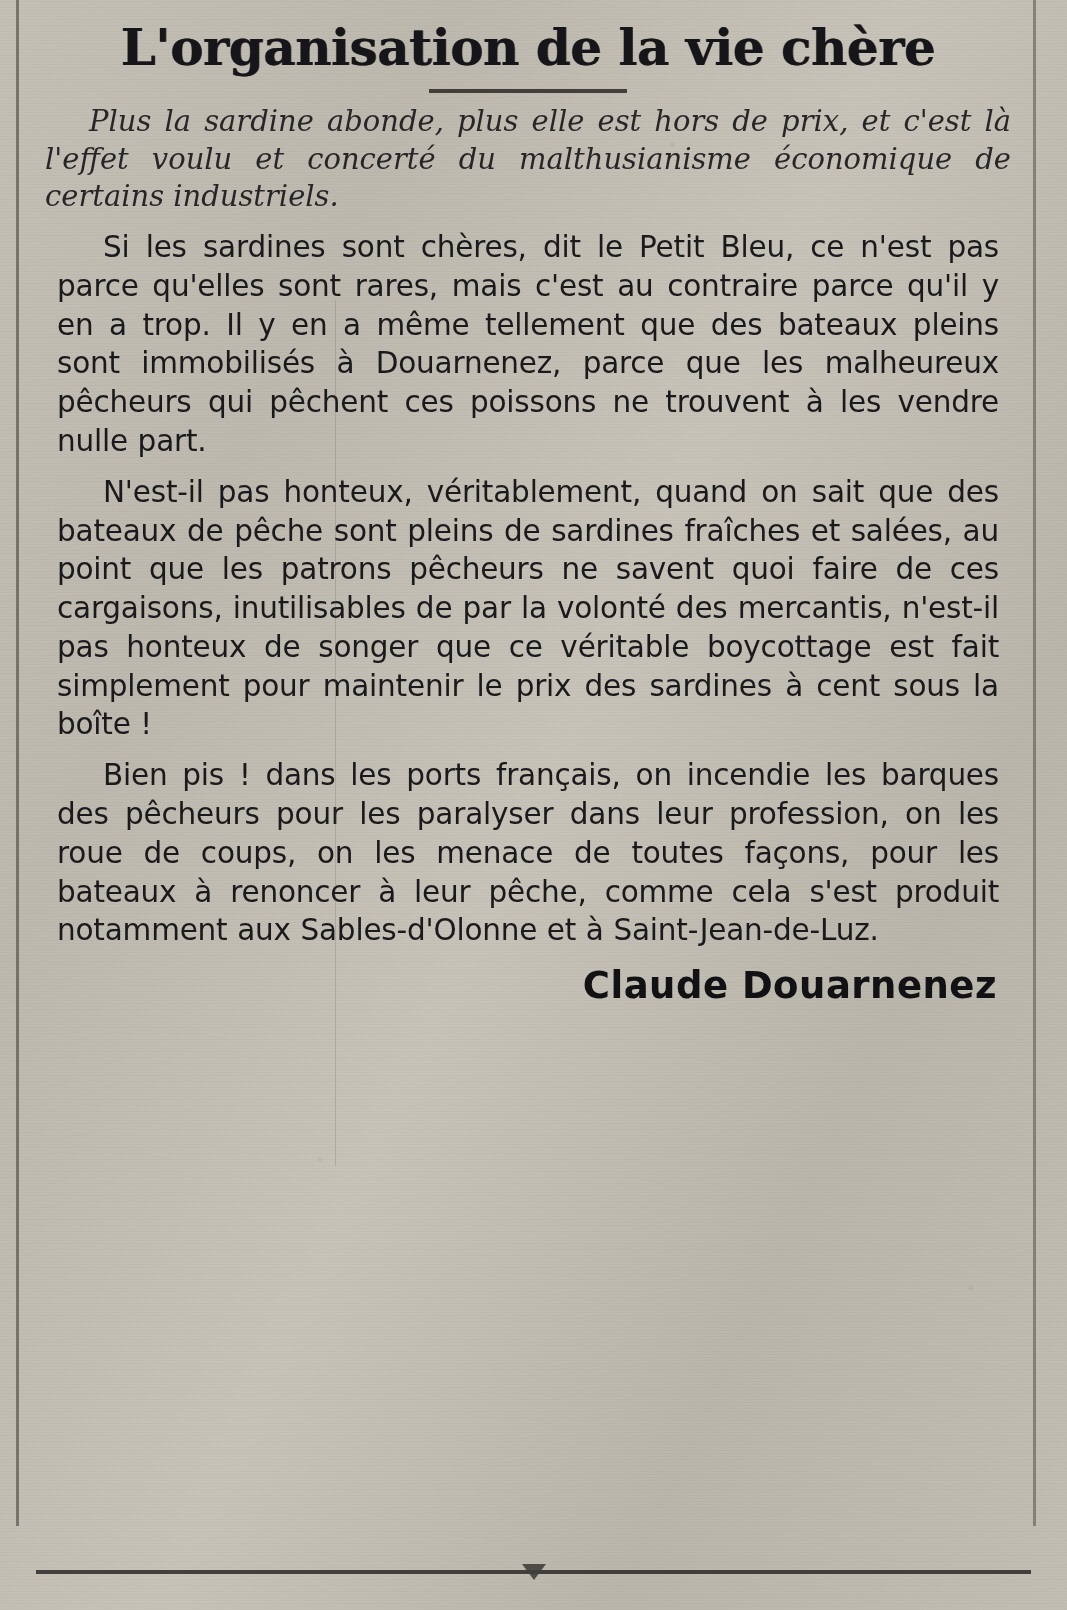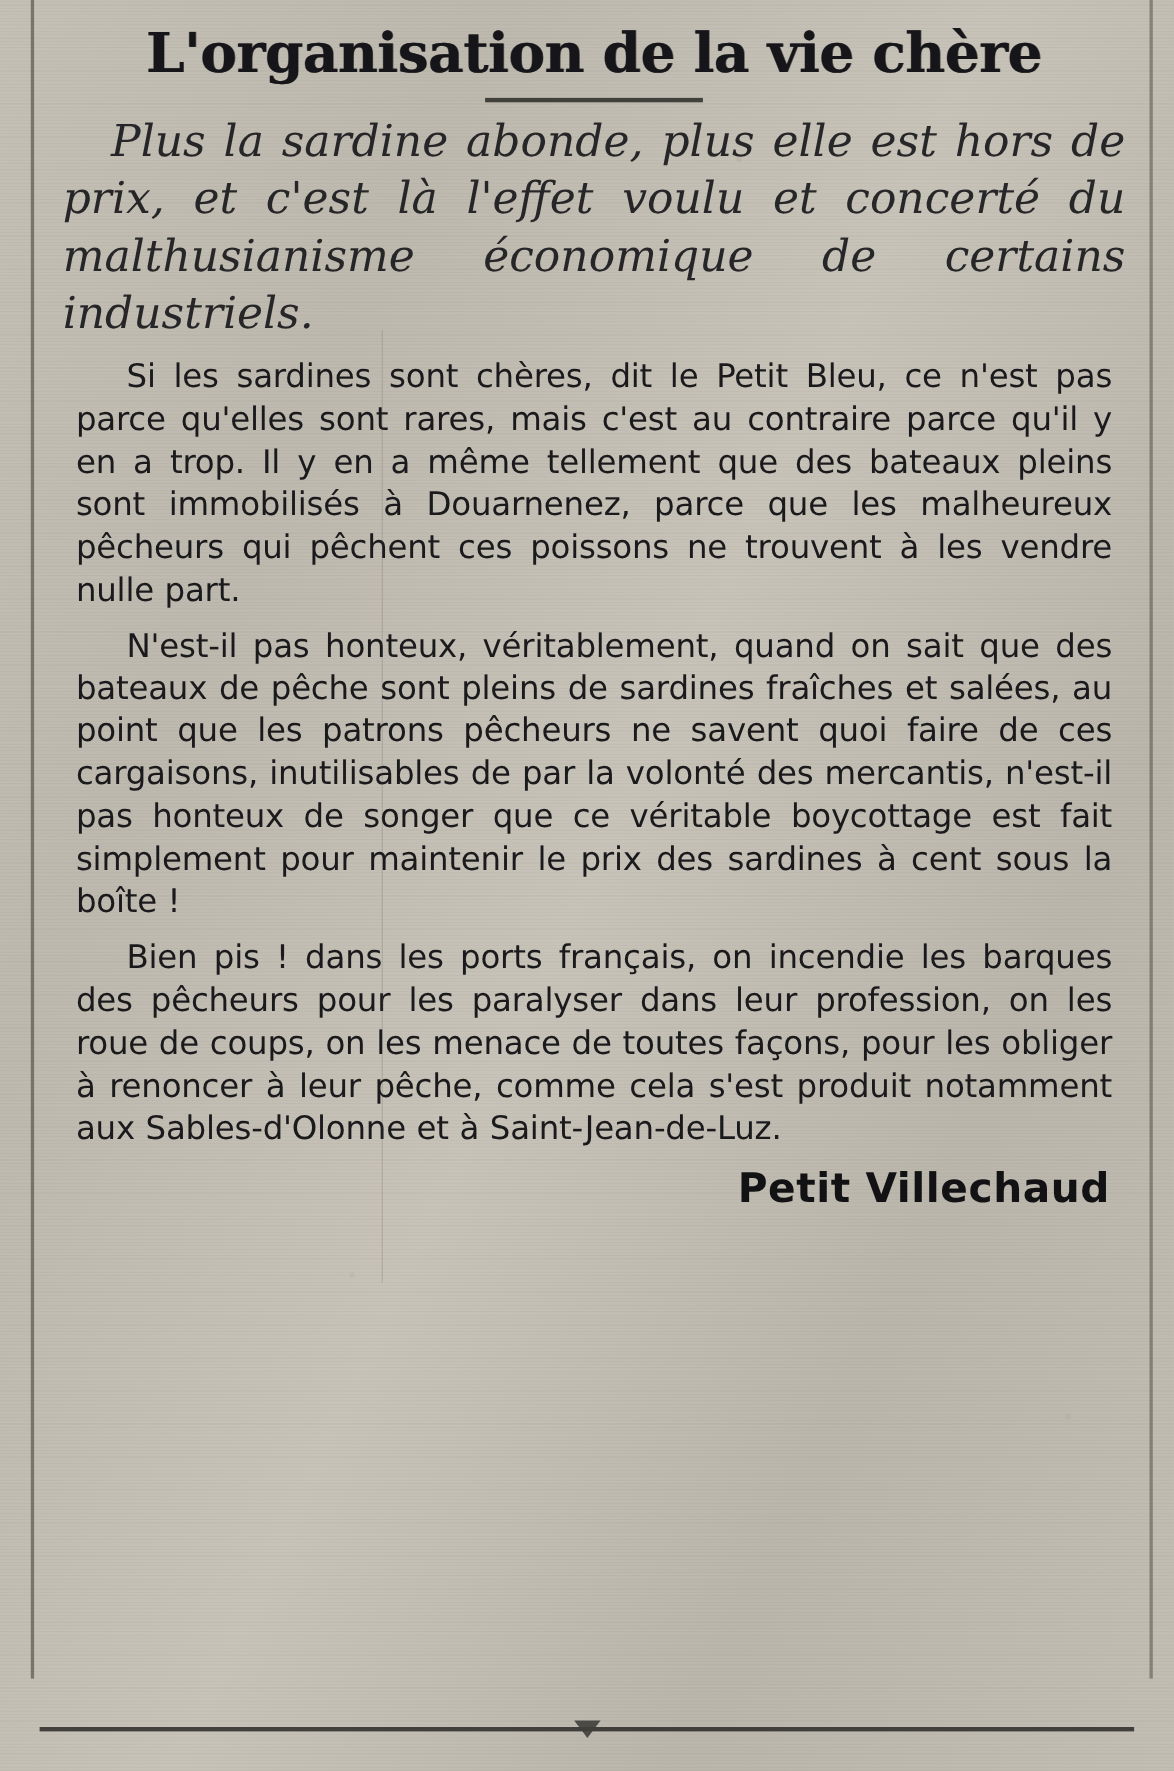--- a/index.html
+++ b/index.html
@@ -32,21 +32,21 @@
       radial-gradient(circle at 63% 9%, rgba(0,0,0,0.05) 0 2px, transparent 3px),
       radial-gradient(circle at 82% 42%, rgba(255,255,255,0.08) 0 2px, transparent 3px),
       radial-gradient(circle at 30% 72%, rgba(0,0,0,0.045) 0 2px, transparent 3px),
       radial-gradient(circle at 48% 88%, rgba(255,255,255,0.07) 0 2px, transparent 3px),
       radial-gradient(circle at 91% 80%, rgba(0,0,0,0.04) 0 2px, transparent 3px);
     opacity: .8;
     mix-blend-mode: multiply;
   }
   .column {
     position: absolute;
-    left: 28px;
+    left: 16px;
     top: 0;
     width: 1020px;
     height: 1526px;
     border-left: 3px solid rgba(60,58,54,0.55);
     border-right: 3px solid rgba(60,58,54,0.45);
     box-sizing: border-box;
   }
   .inner {
     padding: 10px 22px 0 26px;
   }
@@ -69,21 +69,21 @@
   }
   .rule {
     width: 198px;
     height: 4px;
     background: #2b2a27;
     opacity: .85;
   }
   .lede {
     font-family: "DejaVu Serif", serif;
     font-style: italic;
-    font-size: 40px;
+    font-size: 29px;
     line-height: 1.30;
     color: #1b1b1e;
     text-align: justify;
     text-indent: 44px;
     margin: 0 0 6px 0;
     opacity: .93;
   }
   p.body {
     font-family: "DejaVu Sans", sans-serif;
     font-size: 29.5px;
@@ -146,20 +146,20 @@
       <h1 class="headline">L'organisation de la vie chère</h1>
 
       <div class="rule-wrap">
         <div class="rule"></div>
       </div>
 
       <p class="lede">Plus la sardine abonde, plus elle est hors de prix, et c'est là l'effet voulu et concerté du malthusianisme économique de certains industriels.</p>
 
       <p class="body">Si les sardines sont chères, dit le Petit Bleu, ce n'est pas parce qu'elles sont rares, mais c'est au contraire parce qu'il y en a trop. Il y en a même tellement que des bateaux pleins sont immobilisés à Douarnenez, parce que les malheureux pêcheurs qui pêchent ces poissons ne trouvent à les vendre nulle part.</p>
       <p class="body">N'est-il pas honteux, véritablement, quand on sait que des bateaux de pêche sont pleins de sardines fraîches et salées, au point que les patrons pêcheurs ne savent quoi faire de ces cargaisons, inutilisables de par la volonté des mercantis, n'est-il pas honteux de songer que ce véritable boycottage est fait simplement pour maintenir le prix des sardines à cent sous la boîte !</p>
-      <p class="body">Bien pis ! dans les ports français, on incendie les barques des pêcheurs pour les paralyser dans leur profession, on les roue de coups, on les menace de toutes façons, pour les obliger à renoncer à leur pêche, comme cela s'est produit notamment aux Sables-d'Olonne et à Saint-Jean-de-Luz.</p>
+      <p class="body">Bien pis ! dans les ports français, on incendie les barques des pêcheurs pour les paralyser dans leur profession, on les roue de coups, on les menace de toutes façons, pour les bateaux à renoncer à leur pêche, comme cela s'est produit notamment aux Sables-d'Olonne et à Saint-Jean-de-Luz.</p>
 
-      <div class="signature">Petit Villechaud</div>
+      <div class="signature">Claude Douarnenez</div>
     </div>
   </div>
   <div class="bottom-rule"></div>
   <div class="grain"></div>
 </div>
 
 </body></html>

